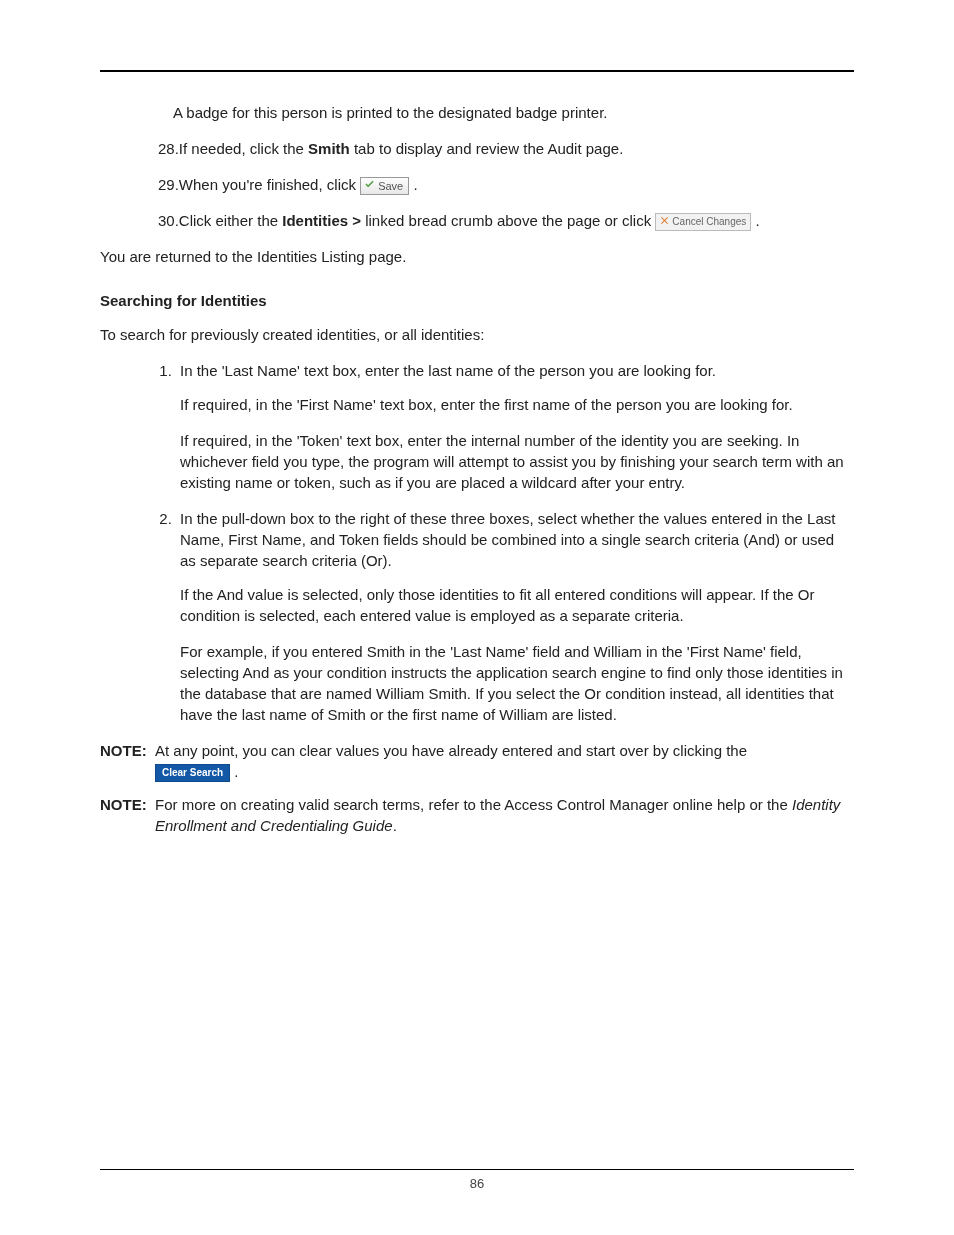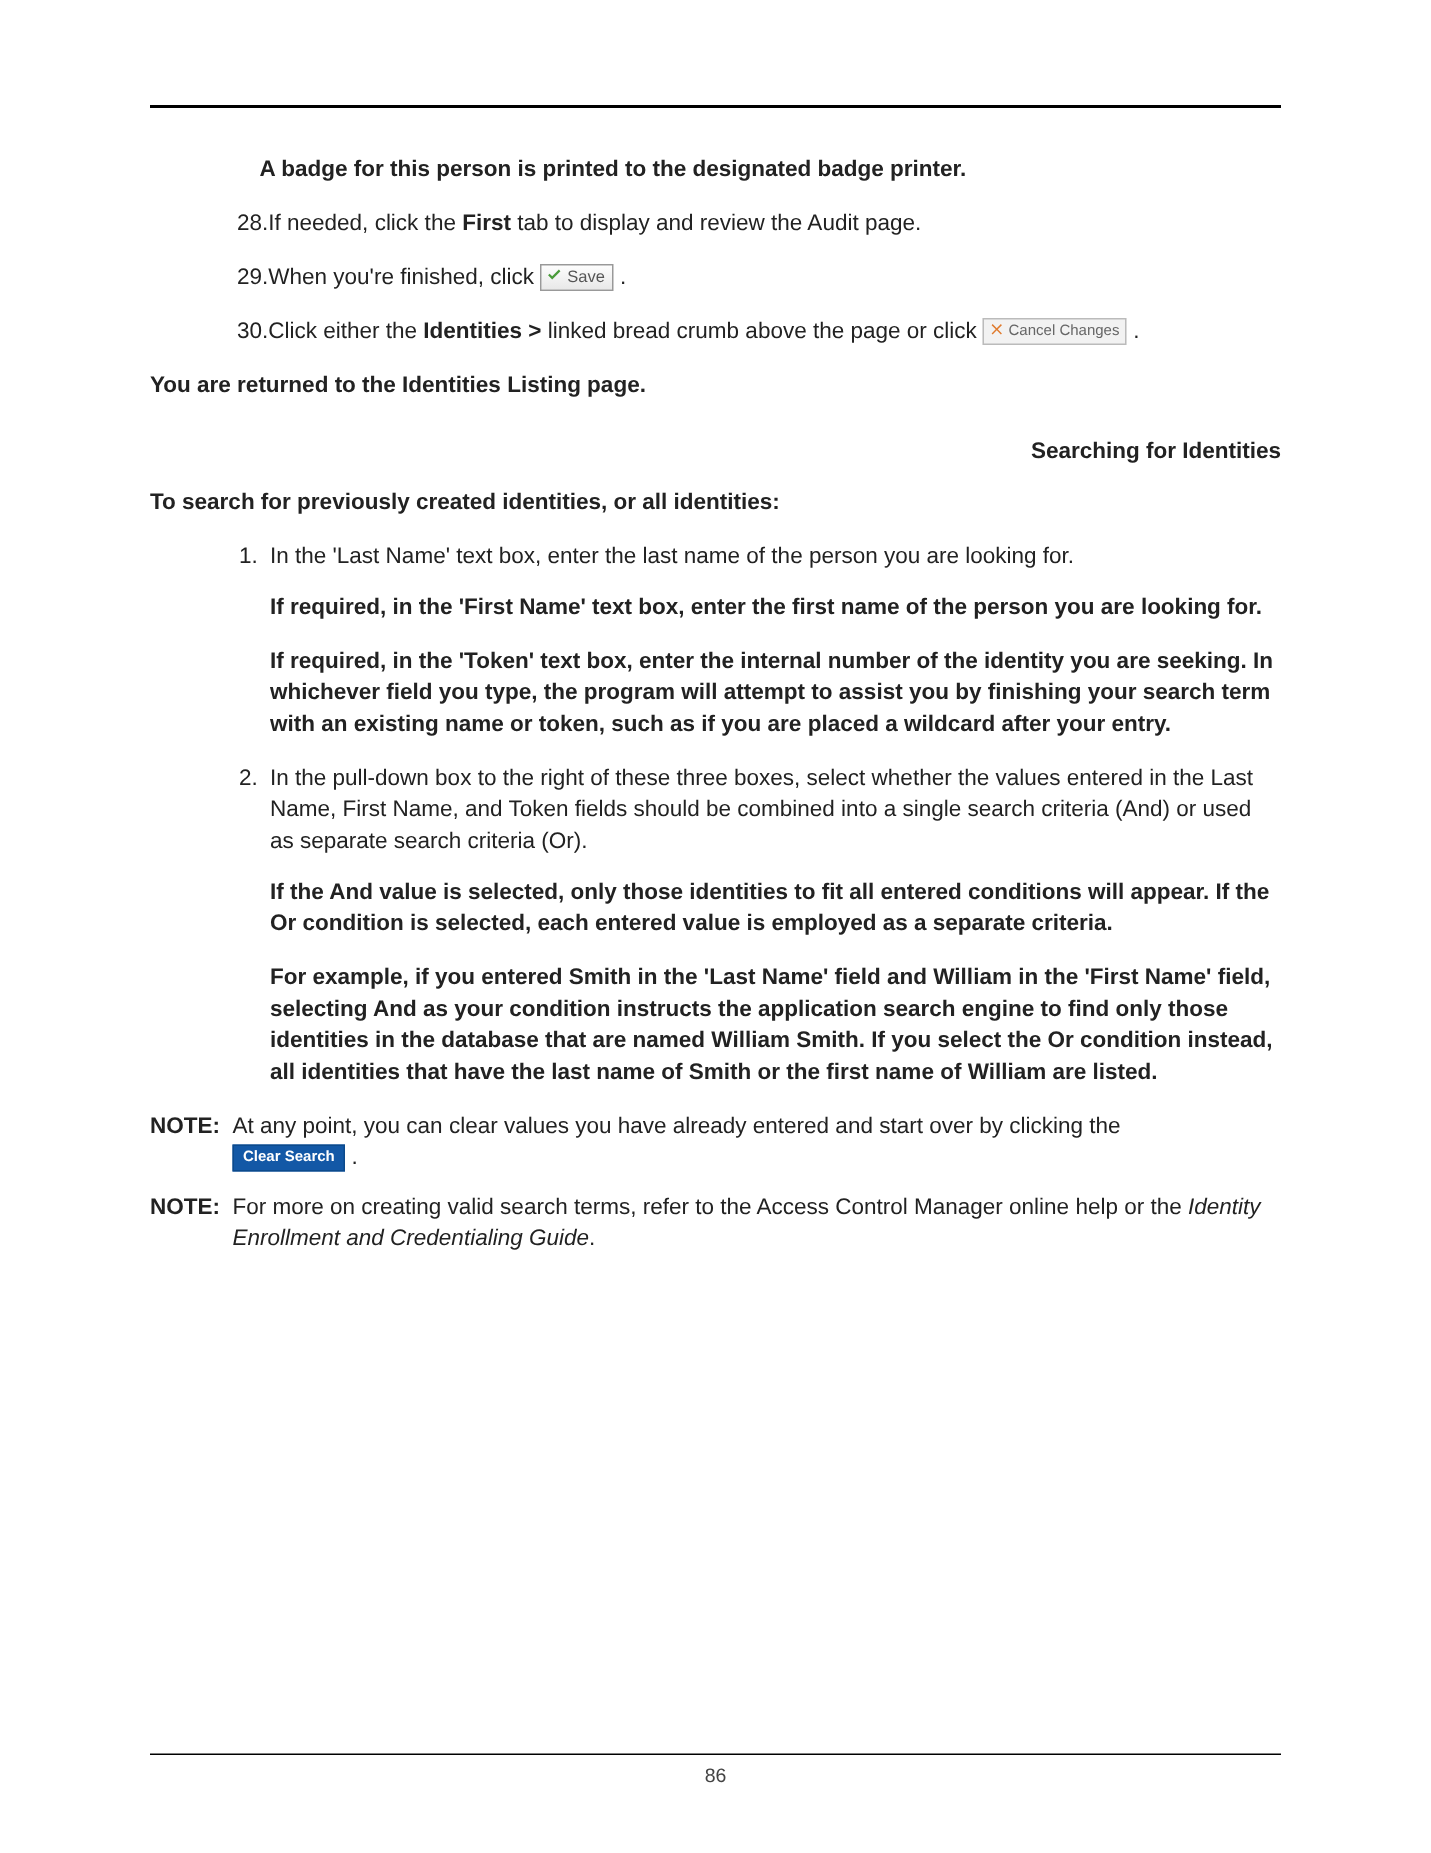--- a/index.html
+++ b/index.html
@@ -21,35 +21,33 @@
   .rule {
     border-top: 2px solid #000;
     margin: 0 0 30px 0;
   }
   .indent1 {
     margin-left: 73px;
   }
   p {
     margin: 11px 0 15px 0;
     line-height: 1.4;
-    font-weight: bold;
   }
   .num-item {
     margin-left: 58px;
     margin-bottom: 15px;
     line-height: 1.4;
   }
   .num {
     display: inline-block;
   }
   h3.section {
     font-size: 15px;
     font-weight: bold;
     margin: 25px 0 15px 0;
-    text-align: right;
   }
   ol.steps {
     margin: 0 0 0 54px;
     padding-left: 22px;
   }
   ol.steps li {
     margin-bottom: 13px;
     padding-left: 4px;
     line-height: 1.4;
   }
@@ -128,21 +126,21 @@
 </style>
 </head>
 <body>
 
 <div class="page">
   <div class="rule"></div>
 
   <p class="indent1">A badge for this person is printed to the designated badge printer.</p>
 
   <div class="num-item">
-    <span class="num">28.</span><span>If needed, click the </span><strong>First</strong><span> tab to display and review the Audit page.</span>
+    <span class="num">28.</span><span>If needed, click the </span><strong>Smith</strong><span> tab to display and review the Audit page.</span>
   </div>
 
   <div class="num-item">
     <span class="num">29.</span><span>When you're finished, click </span>
     <span class="btn-save">
       <svg viewBox="0 0 16 16">
           <path fill="#4a9b3a" d="M6 12L2 8l1.5-1.5L6 9l6.5-6.5L14 4z"></path>
         </svg>
         <span>Save</span>
     </span><span> .</span>

